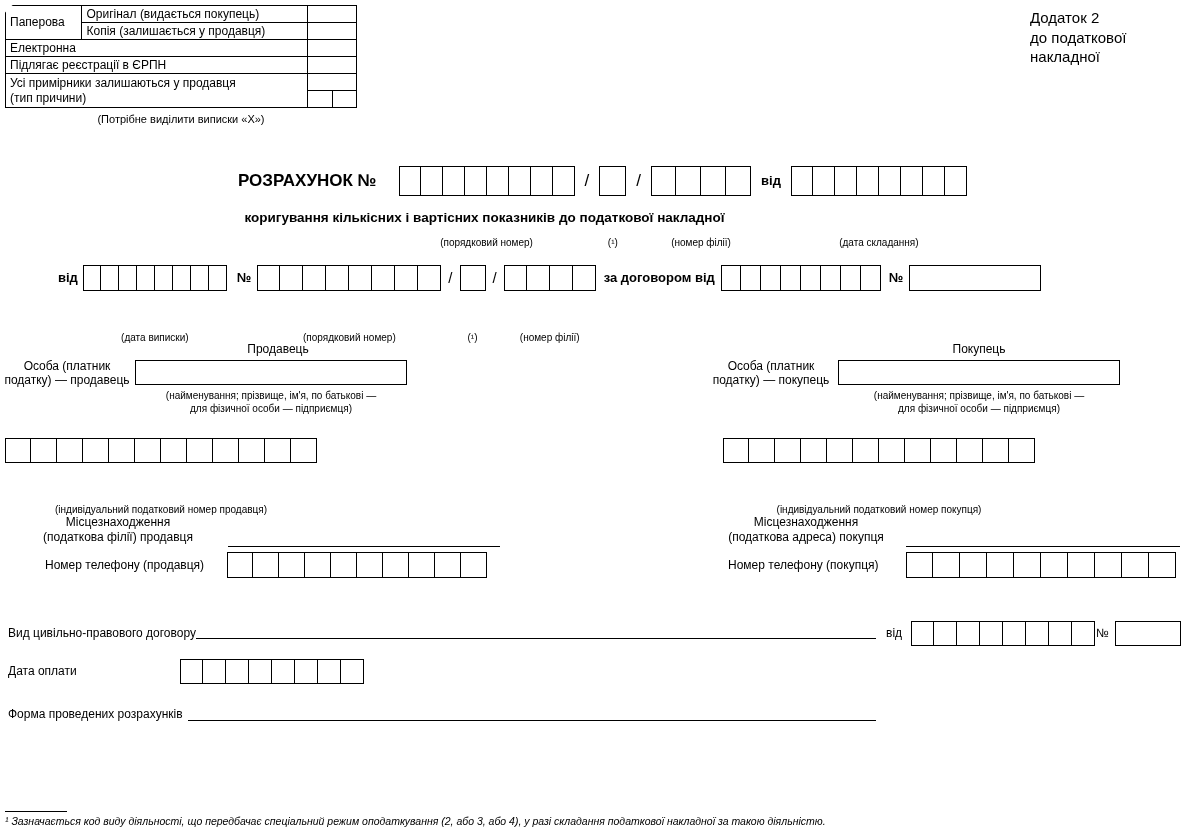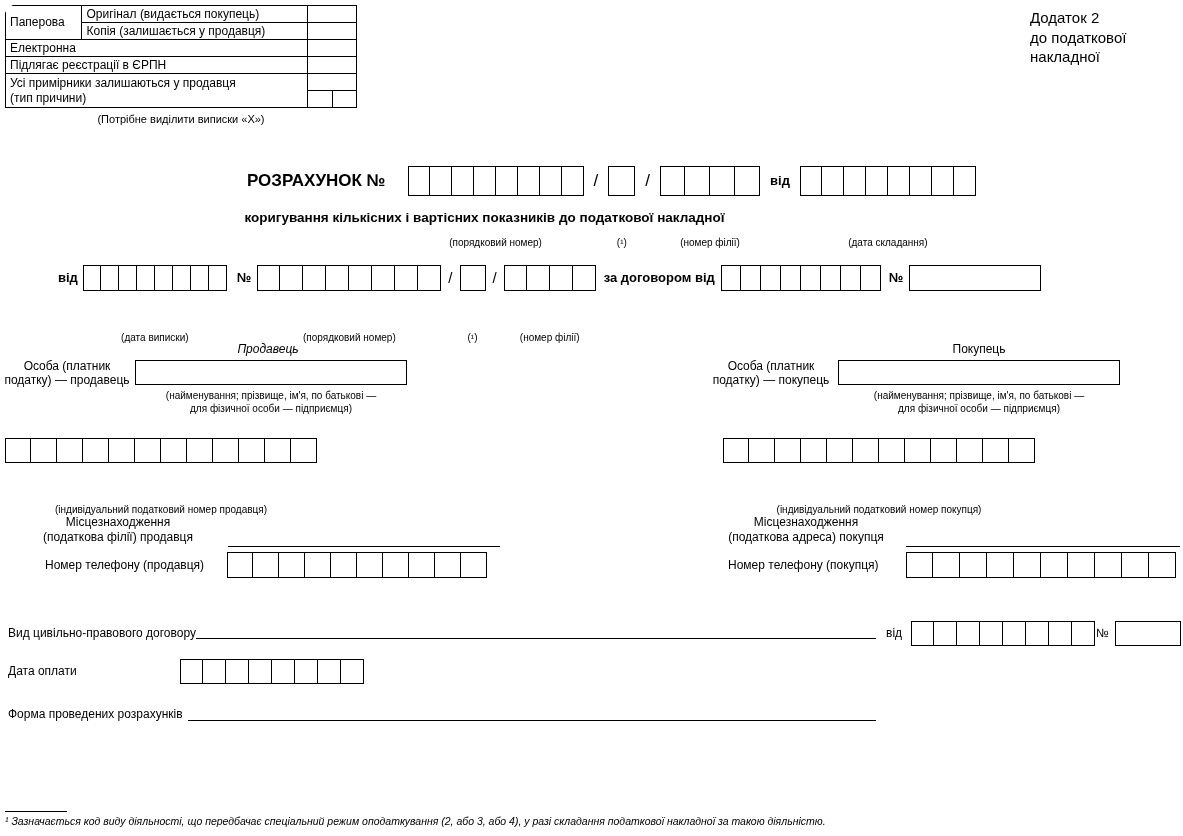--- a/index.html
+++ b/index.html
@@ -26,21 +26,21 @@
   .flexrow { position:absolute; display:flex; align-items:flex-start; }
   .grp { display:flex; flex-direction:column; align-items:center;gap:39px; }
   .cells { display:flex; }
   .cell { width:var(--cw,22px); height:var(--ch,28px); border:1px solid #000;
     border-left:none; box-sizing:border-box; background:#fff; }
   .cell:first-child { border-left:1px solid #000; }
   .cap { margin-top:2px; font-size:10px; white-space:nowrap; }
   .t { white-space:nowrap; }
   
   .title-row { left:238px; top:166px; }
-  .title-row .t { line-height:30px; font-size:13px;margin-left:9px; }
+  .title-row .t { line-height:30px; font-size:13px; }
   .title-row .t.main { font-size:17px; font-weight:bold; margin-right:22px; }
   .title-row .slash { font-size:17px; margin:0 10px; }
   .title-row .vid { font-weight:bold; margin:0 10px; }
   .subtitle { position:absolute; left:0; top:210px; width:969px; text-align:center;
     font-weight:bold; font-size:13.5px; }
   
   .row2 { left:58px; top:265px; }
   .row2 .t { line-height:26px; font-size:13px; font-weight:bold; }
   .row2 .slash { font-weight:normal; font-size:15px; margin:0 7px; }
   .row2 .vid { margin-right:5px; }
@@ -225,21 +225,21 @@
           <div class="cell"></div>
           <div class="cell"></div>
           <div class="cell"></div>
           <div class="cell"></div>
         </div>
     </div>
     <div class="t no2">№</div>
     <div class="widebox"></div>
   </div>
 
-  <div class="sec-header" style="left:132px;width:272px;font-style:italic;">Продавець</div>
+  <div class="sec-header" style="left:142px;width:272px;">Продавець</div>
   <div class="person-label" style="left:2px;width:130px;">Особа (платник податку) — продавець</div>
   <div class="person-box" style="left:135px;width:272px;"></div>
   <div class="name-cap" style="left:135px;width:272px;">
     <span>(найменування; прізвище, ім'я, по батькові —</span><br>
     <span>для фізичної особи — підприємця)</span>
   </div>
   <div class="flexrow inn-grp" style="left:5px;">
     <div class="grp" style="--cw:26px;--ch:25px">
       <div class="cells">
           <div class="cell"></div>

